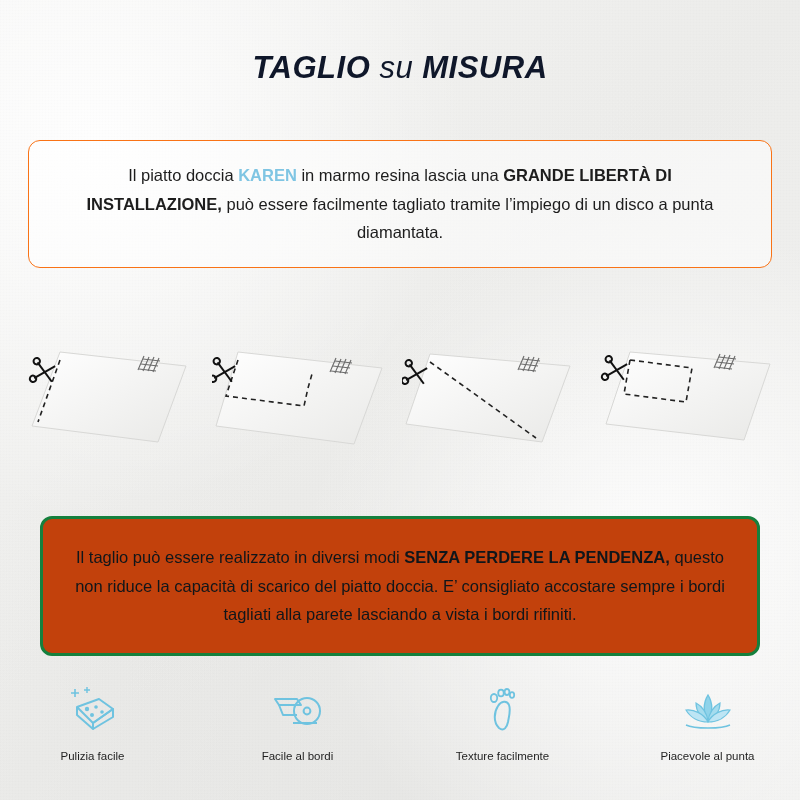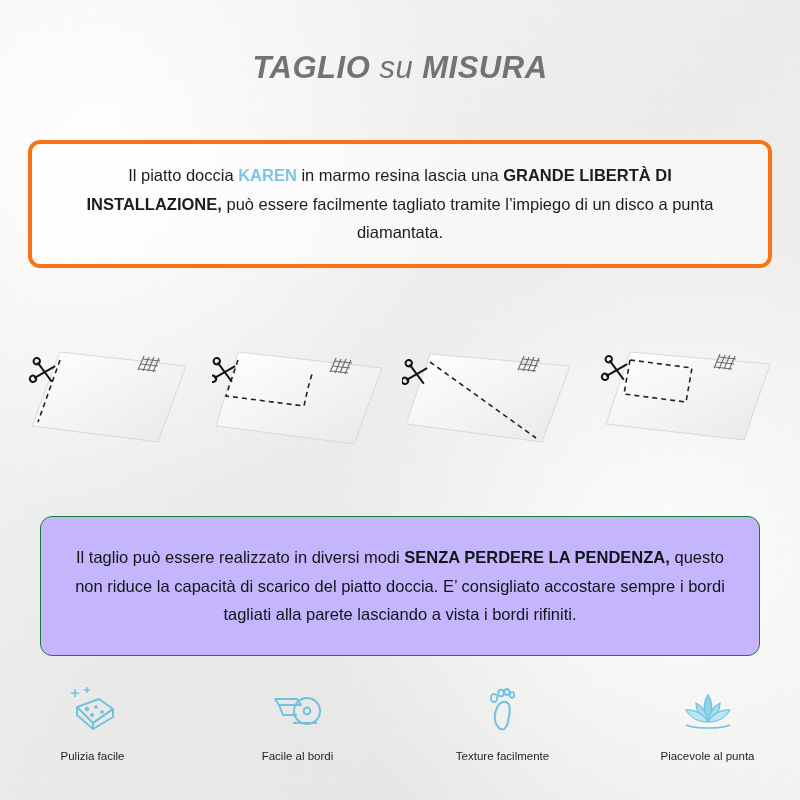--- a/index.html
+++ b/index.html
@@ -43,32 +43,32 @@
   .title {
     position: absolute;
     top: 50px;
     left: 0;
     width: 800px;
     text-align: center;
     font-size: 31px;
     font-weight: bold;
     font-style: italic;
     letter-spacing: 0.5px;
-    color: #737373;
+    color: #0f172a;
   }
   .title .light {
     font-weight: normal;
     font-style: italic;
   }
 
   
   .box {
     position: absolute;
     box-sizing: border-box;
-    border: 4px solid #f97316;
+    border: 1px solid #f97316;
     border-radius: 12px;
   }
   .box-top {
     top: 140px;
     left: 28px;
     width: 744px;
     height: 128px;
     background: rgba(255,255,255,0.55);
     display: flex;
     align-items: center;
@@ -84,22 +84,22 @@
   }
   .accent { color: #7fc5e3; font-weight: bold; }
   .bold { font-weight: bold; }
 
   
   .box-bottom {
     top: 516px;
     left: 40px;
     width: 720px;
     height: 140px;
-    background: #c4b5fd;
-    border: 1px solid #15803d;
+    background: #c2410c;
+    border: 3px solid #15803d;
     display: flex;
     align-items: center;
     justify-content: center;
     padding: 0 26px;
   }
   .box-bottom p {
     margin: 0;
     text-align: center;
     font-size: 16.5px;
     line-height: 1.72;

